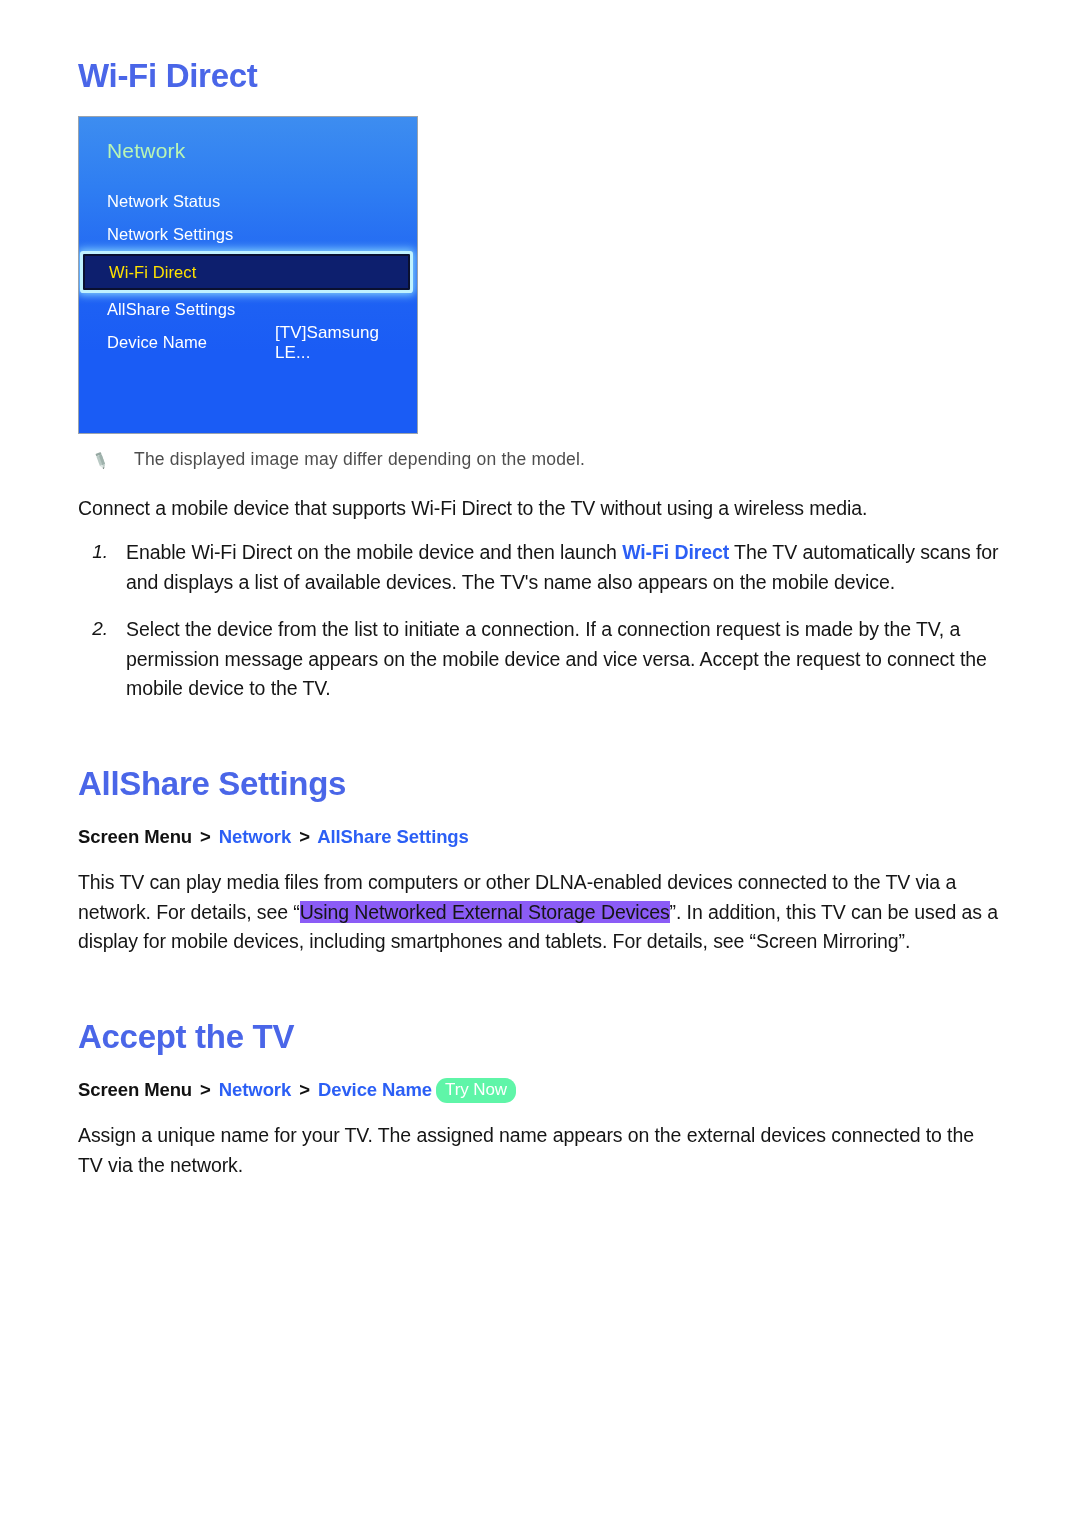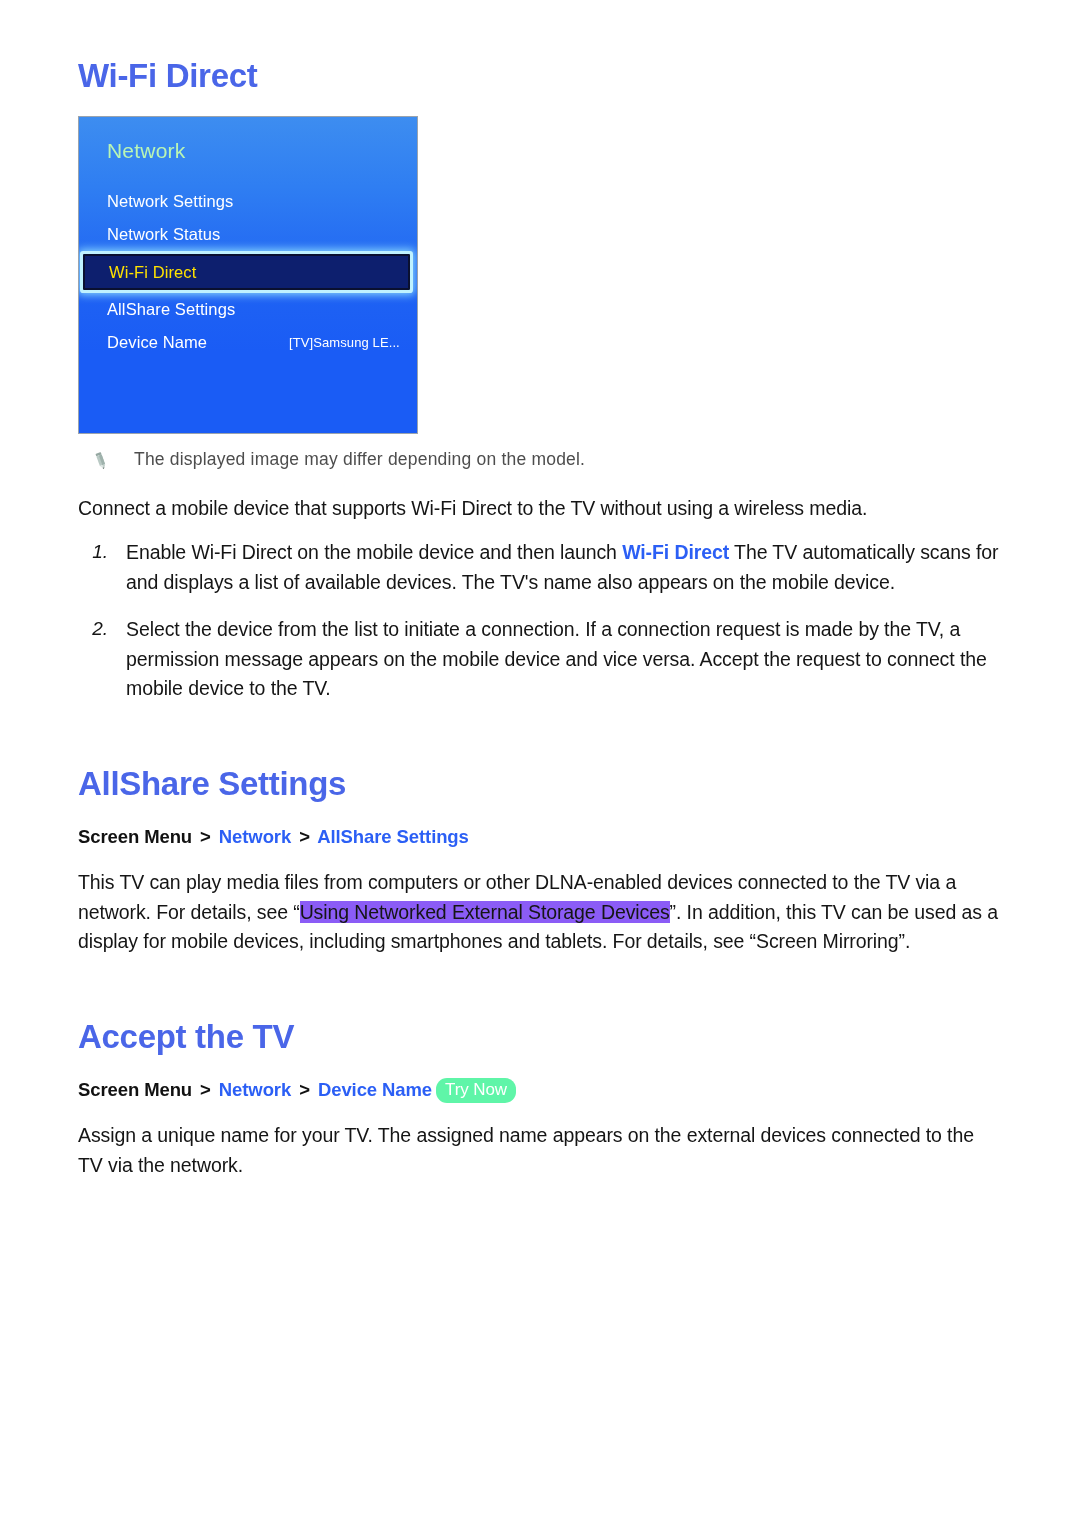--- a/index.html
+++ b/index.html
@@ -86,23 +86,23 @@
     display: flex;
     align-items: center;
     padding-left: 28px;
     color: #ffffff;
     font-size: 16.5px;
     letter-spacing: 0.1px;
     position: relative;
   }
   .tv-row .row-value {
     position: absolute;
-    left: 210px;
+    left: 196px;
     color: #ffffff;
-    font-size: 13px;
+    font-size: 17px;
   }
   .tv-row.selected {
     background: #0d1f6e;
     color: #ffe200;
     margin: 3px 7px 3px 4px;
     padding-left: 24px;
     height: 32px;
     border: 2px solid #0a1030;
     box-shadow: 0 0 0 3px #bff2ff, 0 0 9px 5px rgba(150,230,255,0.85);
     border-radius: 1px;
@@ -175,24 +175,24 @@
 
 <div class="page">
 
   <h1 class="section-title">Wi-Fi Direct</h1>
 
 
   <div class="tv-menu">
     <div class="tv-menu-title">Network</div>
     <div class="tv-menu-list">
       <div class="tv-row">
+        <span>Network Status</span>
+      </div>
+      <div class="tv-row">
         <span>Network Settings</span>
-      </div>
-      <div class="tv-row">
-        <span>Network Status</span>
       </div>
       <div class="tv-row selected">
         <span>Wi-Fi Direct</span>
       </div>
       <div class="tv-row">
         <span>AllShare Settings</span>
       </div>
       <div class="tv-row">
         <span>Device Name</span>
         <span class="row-value">[TV]Samsung LE...</span>

